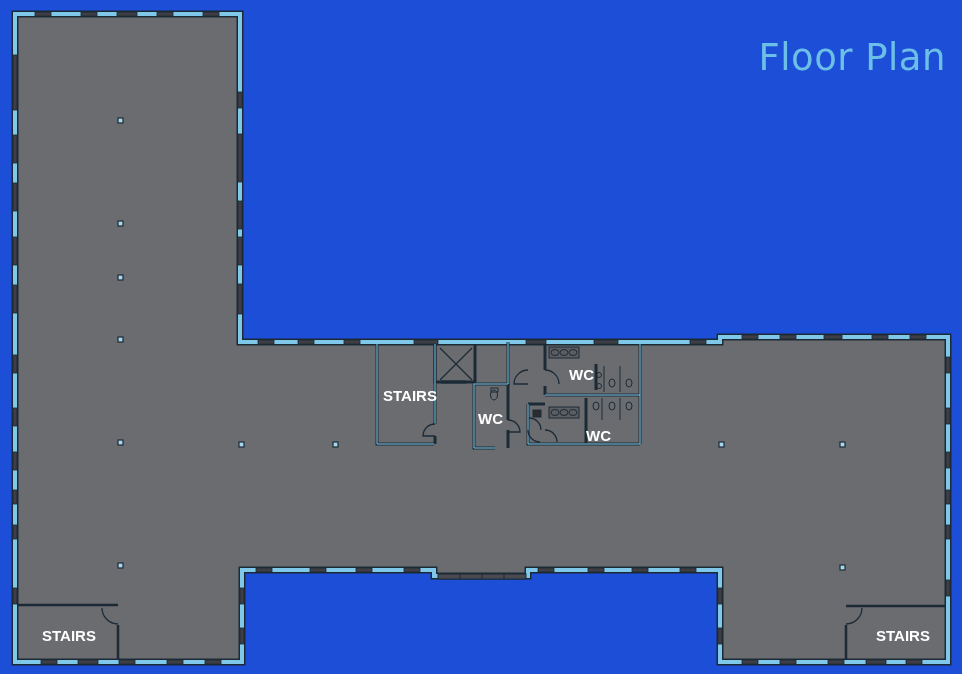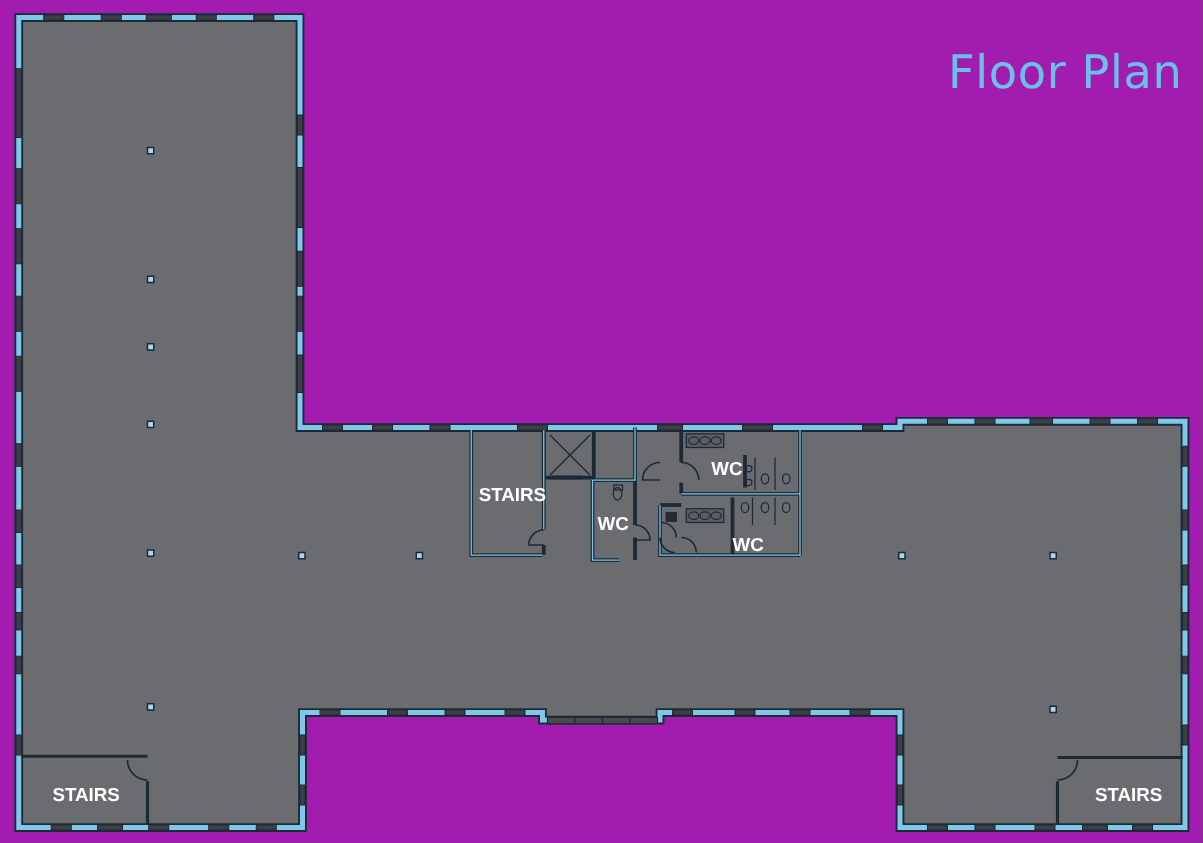--- a/index.html
+++ b/index.html
@@ -1,17 +1,17 @@
 <!DOCTYPE html>
 <html><head>
   <meta charset="utf-8">
   <style>
     html, body { margin: 0; padding: 0; }
     body { width: 962px; height: 674px; overflow: hidden; background: #505258; }
-    #stage { position: relative; width: 962px; height: 674px; background: #a21caf; }
+    #stage { position: relative; width: 962px; height: 674px; background: #1d4ed8; }
     #plan { position: absolute; left: 0; top: 0; }
     .title {
       position: absolute; right: 16px; top: 36px;
       font-family: "DejaVu Sans", sans-serif; font-weight: 300;
       font-size: 37px; color: #6cc0e8; letter-spacing: 0.5px;
       font-weight: normal;
     }
     .room-label {
       font-family: "Liberation Sans", sans-serif; font-weight: bold;
       fill: #ffffff; font-size: 15px; letter-spacing: 0px;

